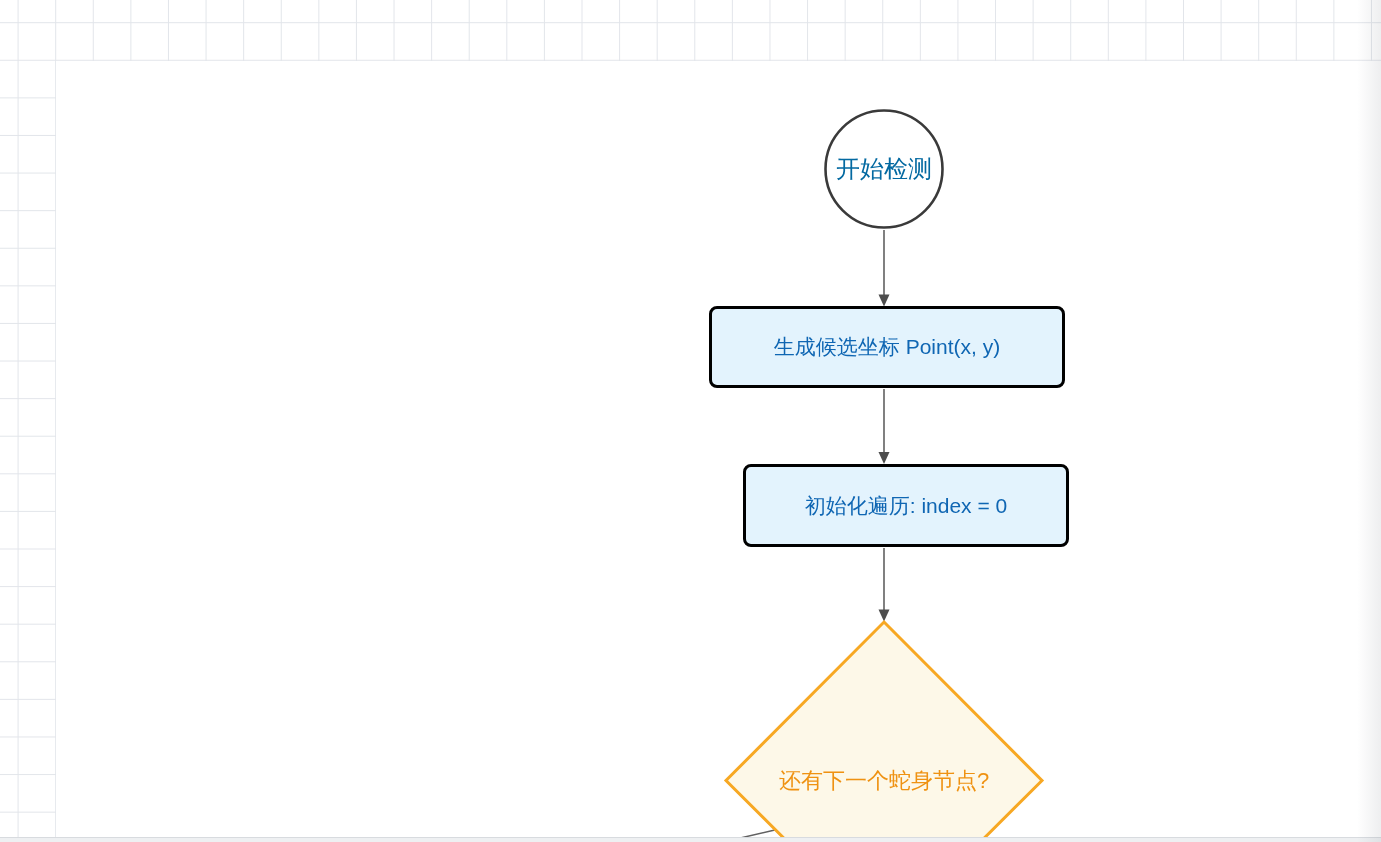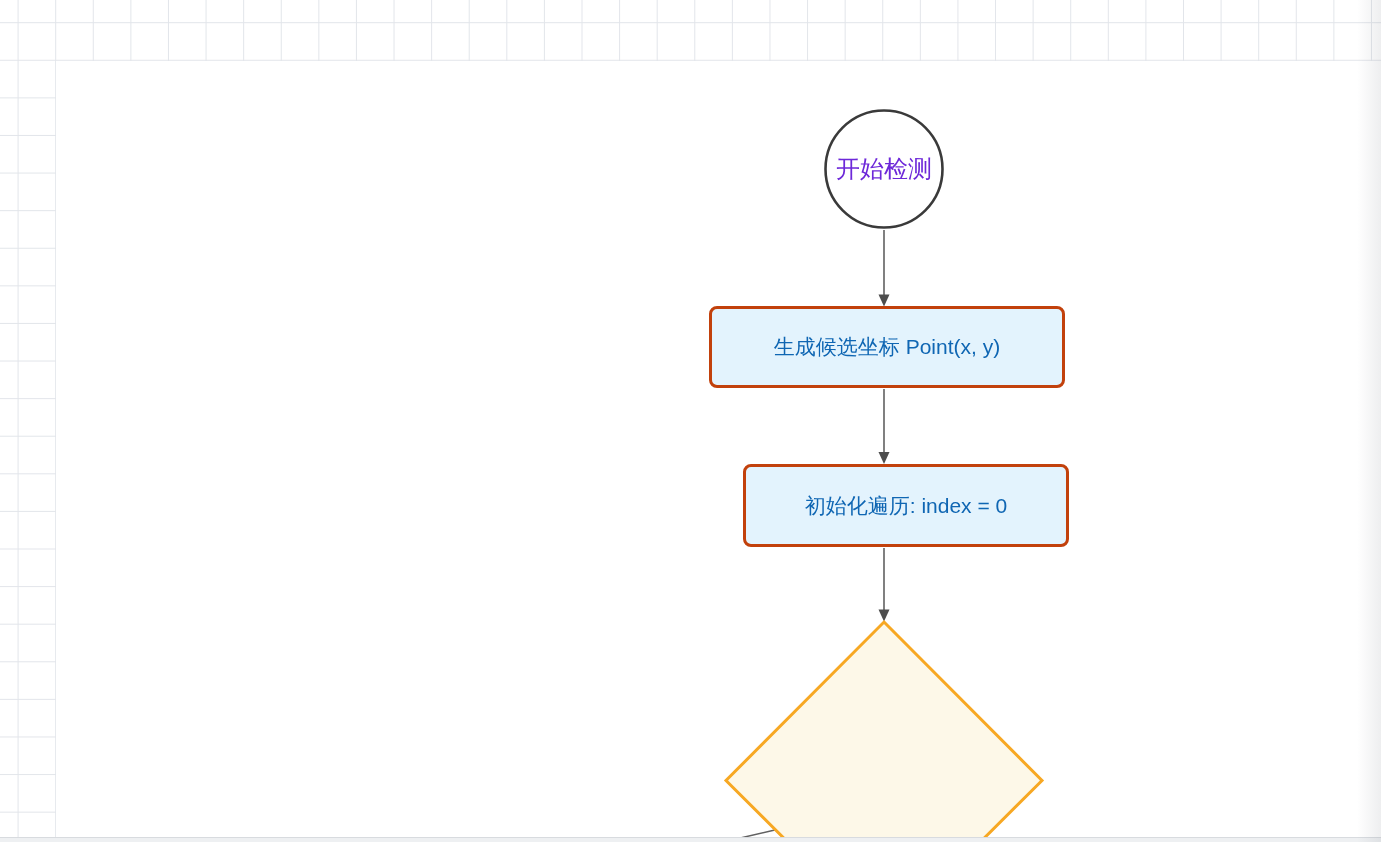--- a/index.html
+++ b/index.html
@@ -48,31 +48,31 @@
     justify-content: center;
     text-align: center;
     pointer-events: none;
   }
   .start-label {
     left: 826px;
     top: 111px;
     width: 116px;
     height: 116px;
     font-size: 24px;
-    color: #6d28d9;
+    color: #0369a1;
   }
   .process-node {
     position: absolute;
     z-index: 3;
     display: flex;
     align-items: center;
     justify-content: center;
     box-sizing: border-box;
     background: #e3f3fd;
-    border: 3px solid #c2410c;
+    border: 3px solid #000000;
     border-radius: 8px;
     color: #0f66b3;
     font-size: 21px;
   }
   .process-generate {
     left: 709px;
     top: 306px;
     width: 356px;
     height: 82px;
   }
@@ -142,17 +142,18 @@
   <div class="node-label start-label">开始检测</div>
 
   <div class="process-node process-generate">
     <span>生成候选坐标 Point(x, y)</span>
   </div>
 
   <div class="process-node process-init">
     <span>初始化遍历: index = 0</span>
   </div>
 
+  <div class="node-label decision-label">还有下一个蛇身节点?</div>
 
   <div class="bottom-strip"></div>
   <div class="right-shadow"></div>
 
 </div>
 
 </body></html>

